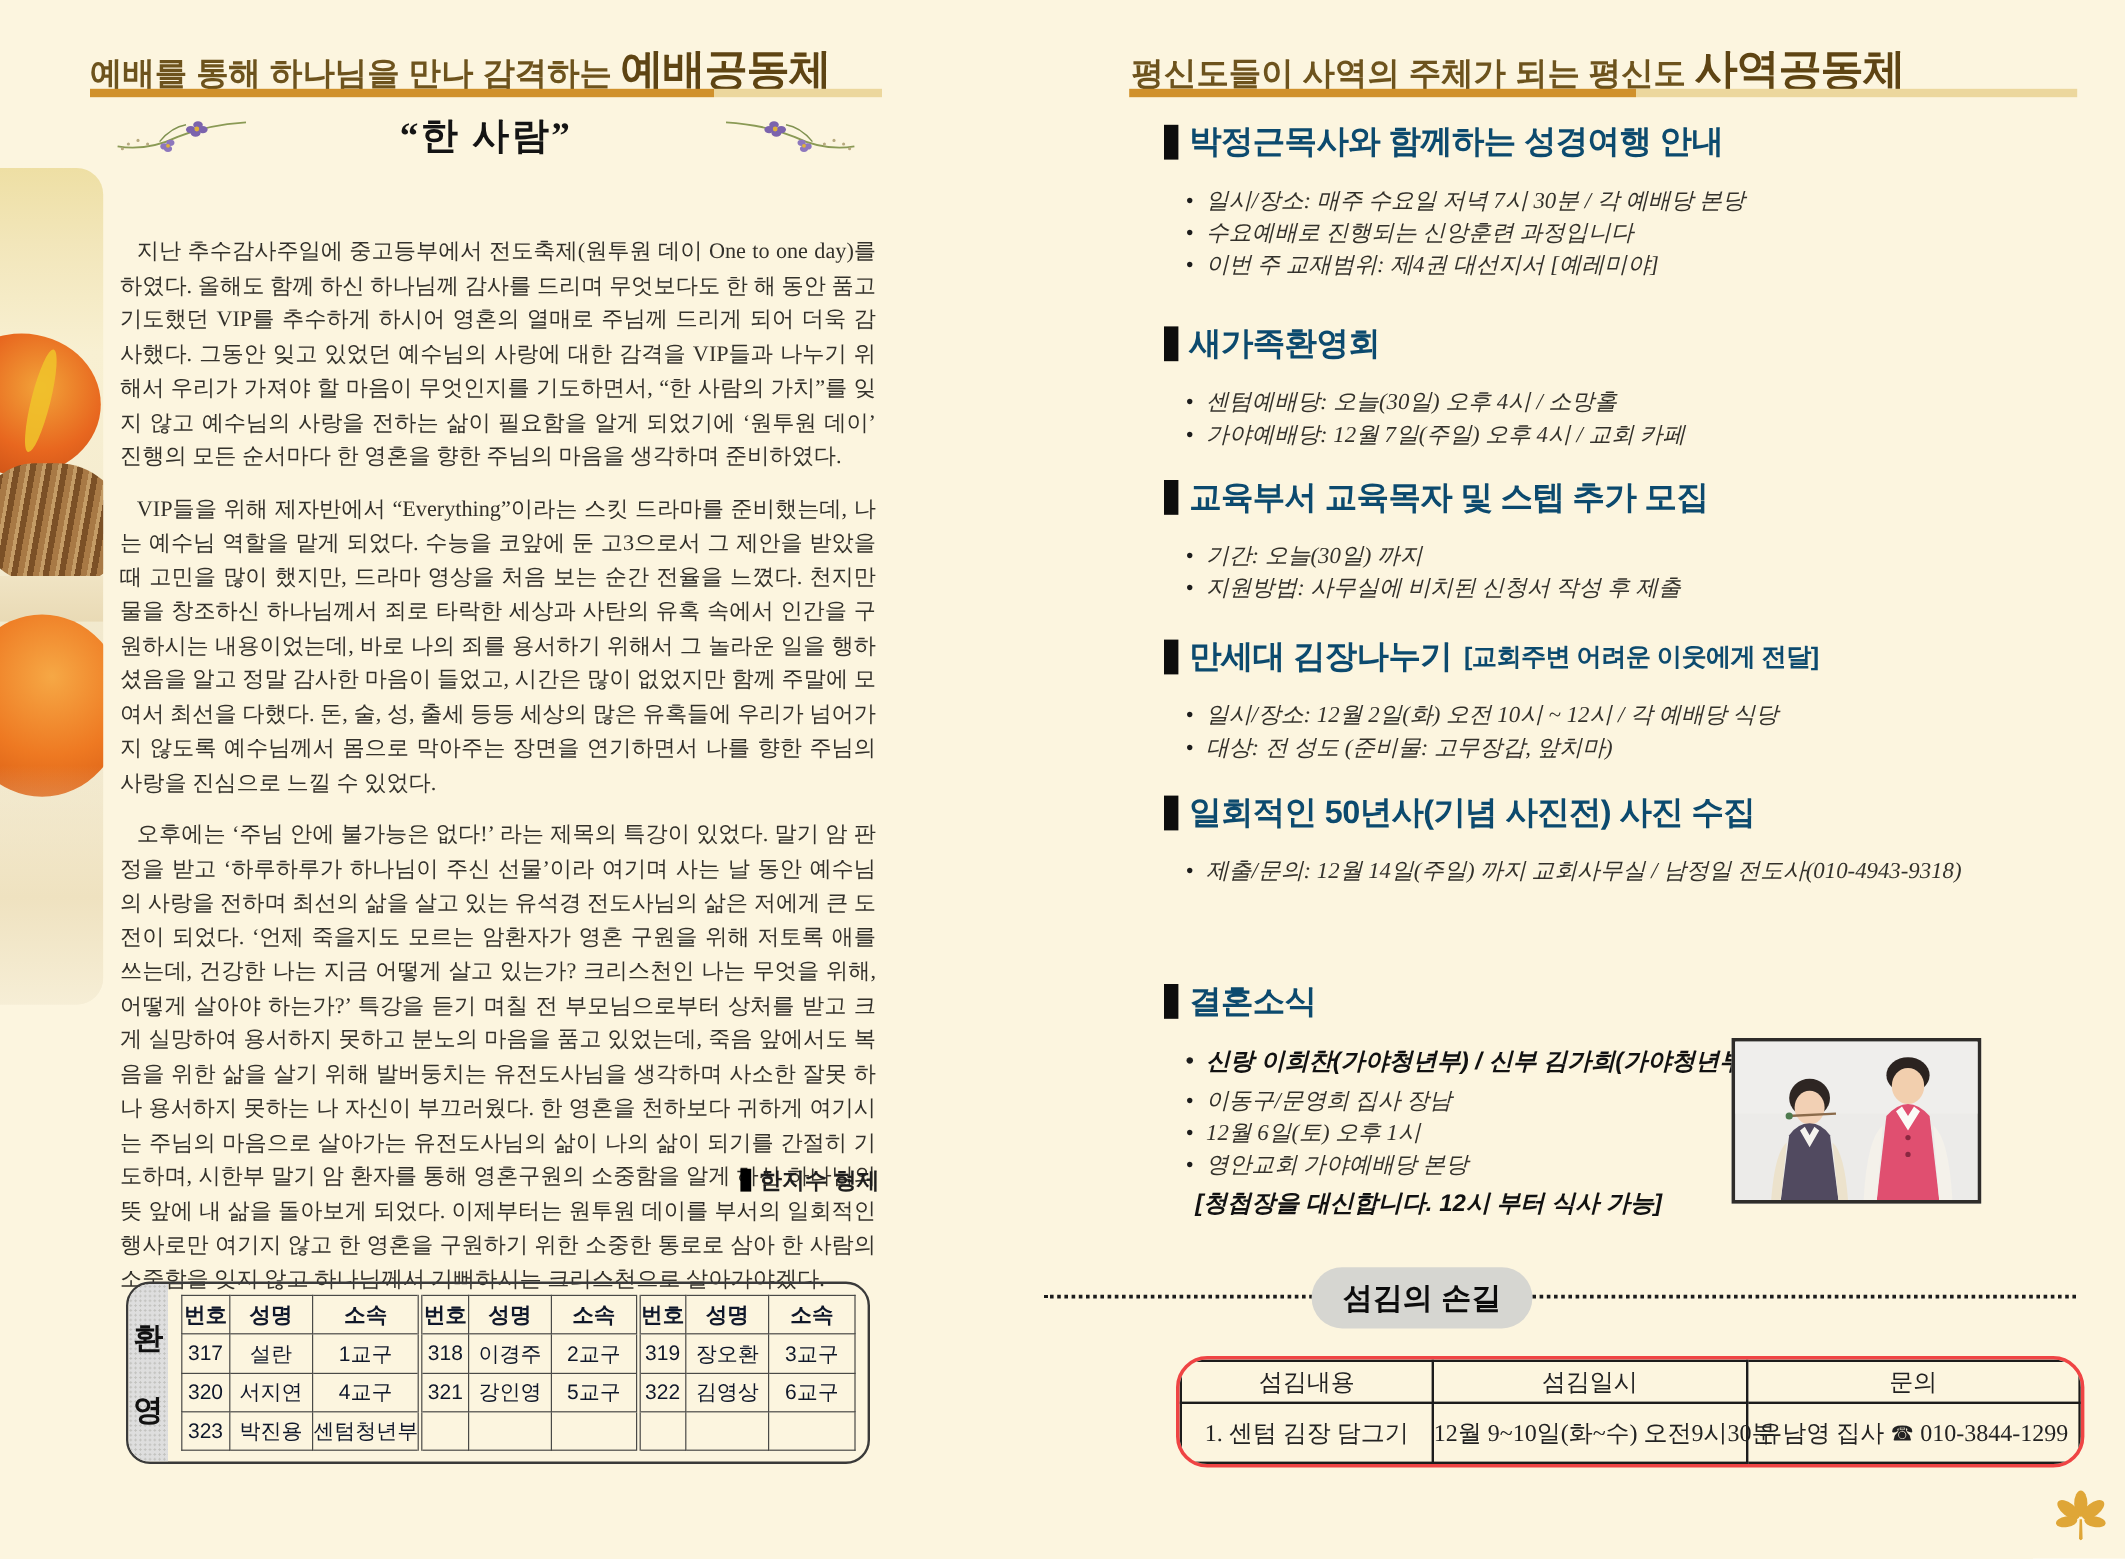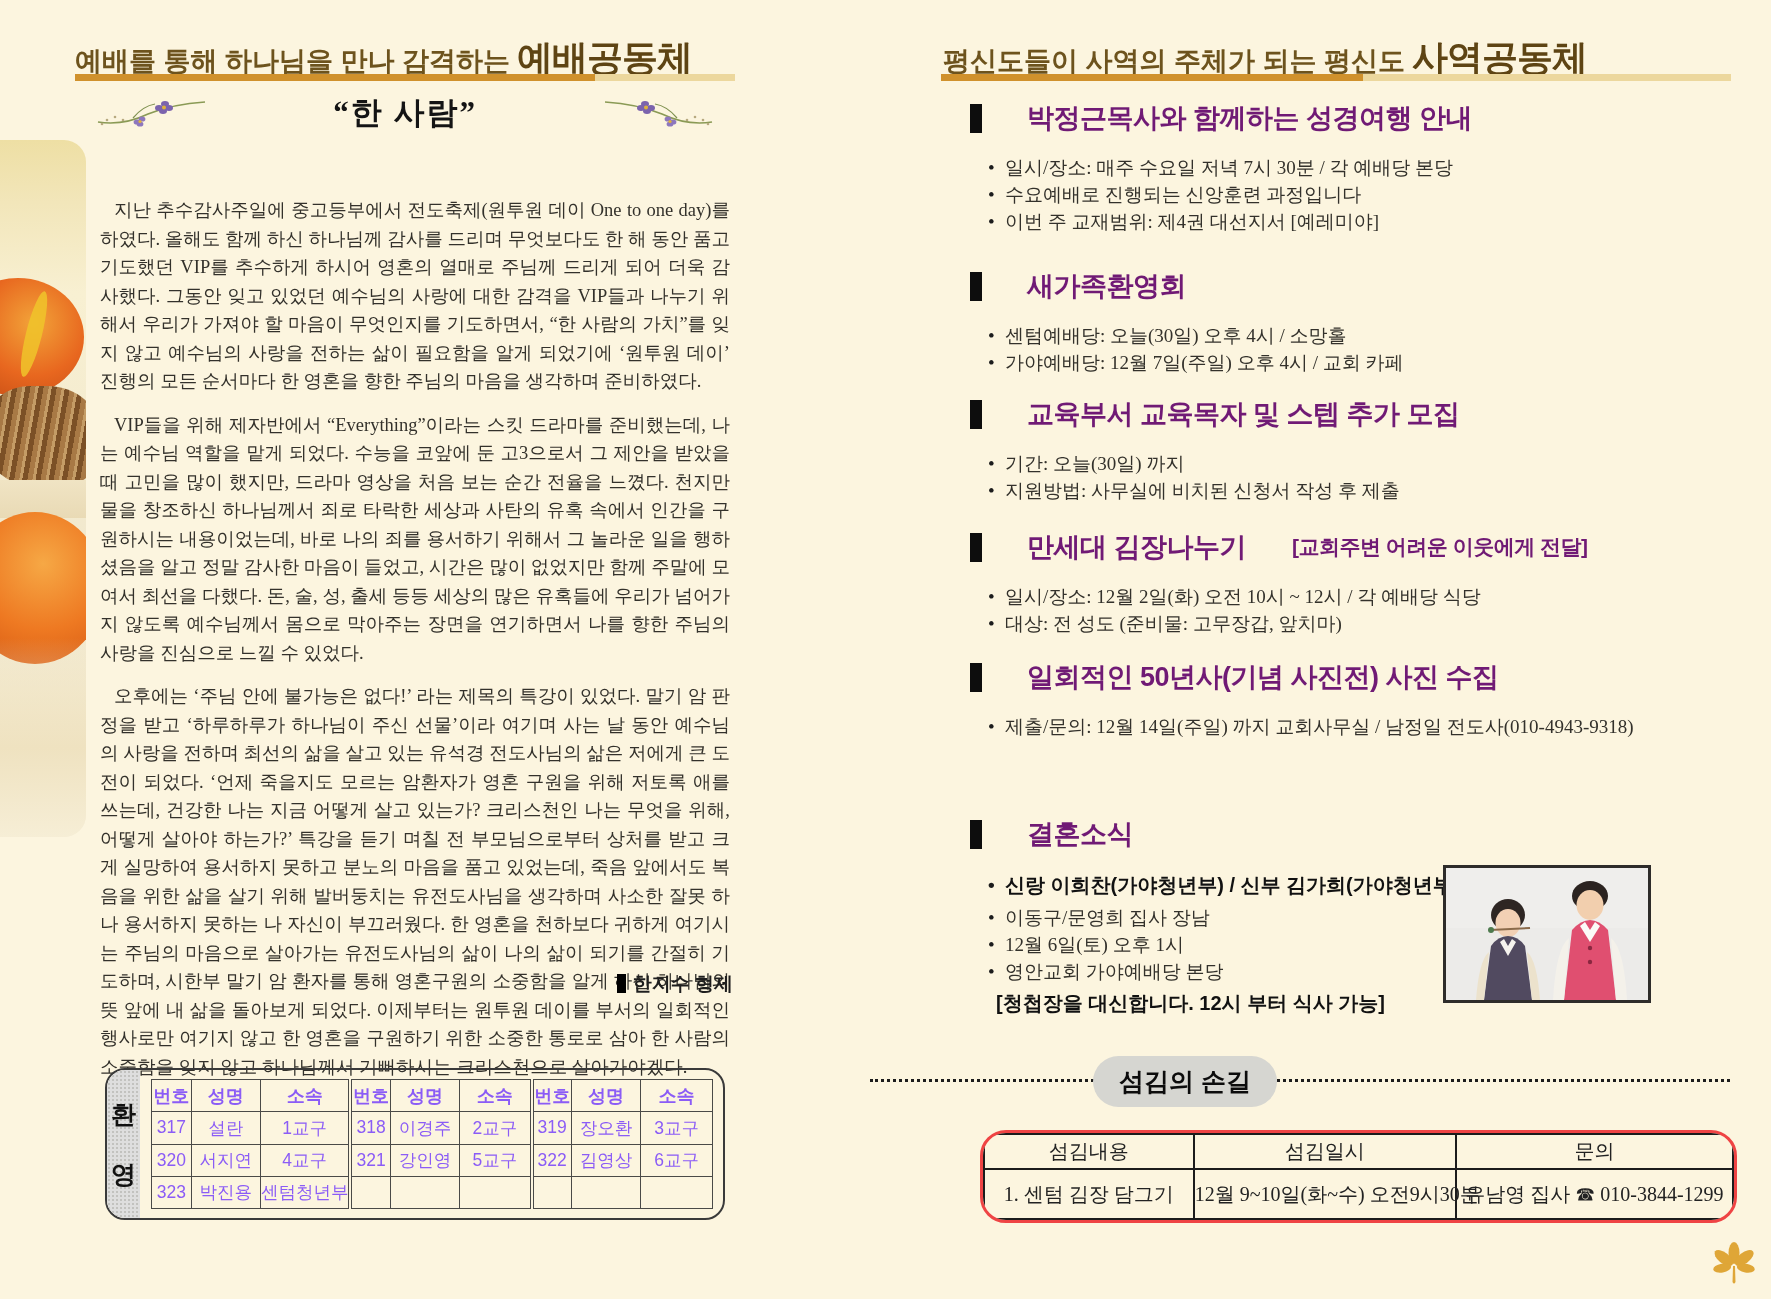--- a/index.html
+++ b/index.html
@@ -57,34 +57,34 @@
 
   
   .welcome-wrap{position:absolute;top:1068px;left:30px;width:616px;height:148px;
     border:2.5px solid #3a3a3a;border-radius:20px;display:flex;overflow:hidden;}
   .welcome-label{width:33px;background-color:#dedede;
     background-image:radial-gradient(#c2c2bf 1px,transparent 1px);background-size:4px 4px;
     display:flex;flex-direction:column;justify-content:space-around;align-items:center;
     font-family:"Liberation Sans",sans-serif;font-weight:bold;font-size:25px;color:#111;padding:14px 0;}
   .welcome-table{flex:1;margin:9px 10px 9px 11px;border-collapse:collapse;table-layout:fixed;}
   .welcome-table th,.welcome-table td{border:1.5px solid #4a4a48;text-align:center;padding:0;
-    font-size:17.5px;height:29px;font-family:"Liberation Sans",sans-serif;color:#8b5cf6;
+    font-size:17.5px;height:29px;font-family:"Liberation Sans",sans-serif;color:#0f172a;
     overflow:hidden;white-space:nowrap;}
   .welcome-table th{font-weight:bold;font-size:18px;}
   .welcome-table .grp{border-left:4px double #4a4a48;}
   .c-no{width:40px;} .c-nm{width:72px;} .c-gr{width:76px;}
 
   
   .section{position:absolute;left:105px;width:720px;}
   .s1{top:100px;} .s2{top:268px;} .s3{top:396px;} .s4{top:529px;} .s5{top:659px;} .s6{top:816px;}
   .sec-h{margin:0 0 18px;font-family:"Liberation Sans",sans-serif;font-weight:bold;
-    font-size:27px;color:#701a75;letter-spacing:-0.5px;display:flex;align-items:center;gap:36px;}
+    font-size:27px;color:#0c4a6e;letter-spacing:-0.5px;display:flex;align-items:center;}
   .sec-marker{display:inline-block;width:12px;height:29px;background:#0d0d0d;margin-right:9px;flex:0 0 auto;}
   .sec-suffix{font-size:21px;margin-left:10px;font-weight:bold;}
-  .sec-items{list-style:none;margin:0;padding:0 0 0 18px;font-size:19px;line-height:27px;color:#33312b;}
+  .sec-items{list-style:none;margin:0;padding:0 0 0 18px;font-size:19px;line-height:27px;color:#33312b;font-style:italic;}
   .sec-items li{position:relative;padding-left:17px;margin:0;}
   .sec-items li::before{content:"\2022";position:absolute;left:0;top:0;color:#1c1c1c;font-size:19px;}
   .sec-items li.bold{font-family:"Liberation Sans",sans-serif;font-weight:bold;font-size:20px;
     line-height:30px;margin-bottom:4px;color:#111;}
   .sec-items li.note{font-family:"Liberation Sans",sans-serif;font-weight:bold;font-size:20px;
     padding-left:8px;margin-top:5px;color:#111;}
   .sec-items li.note::before{content:"";}
   .s5 .sec-items{width:672px;}
 
   

